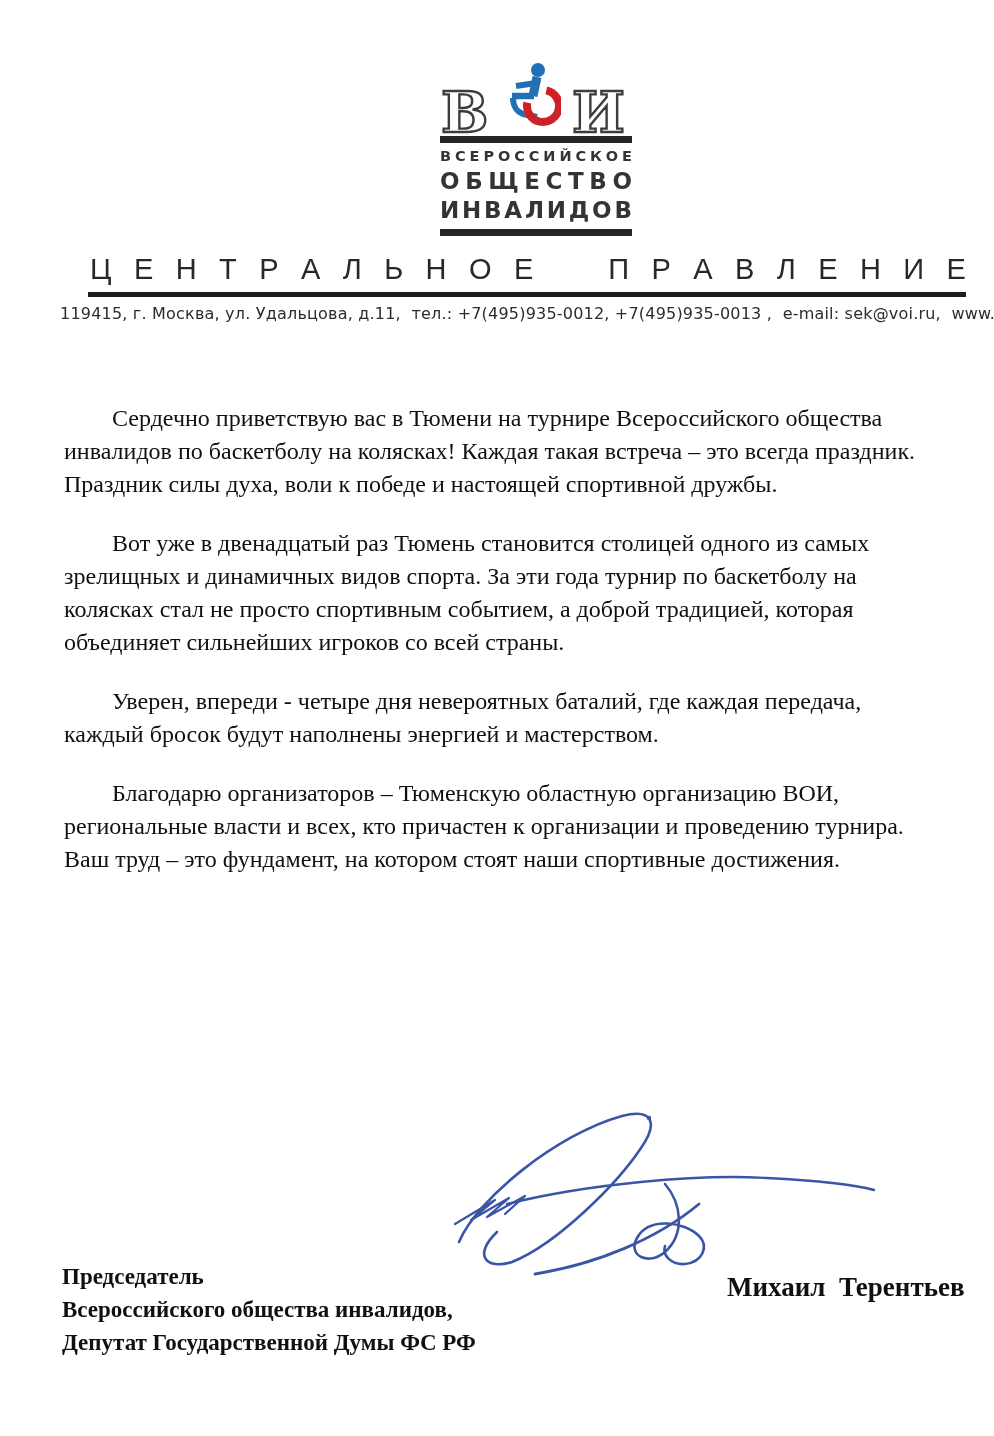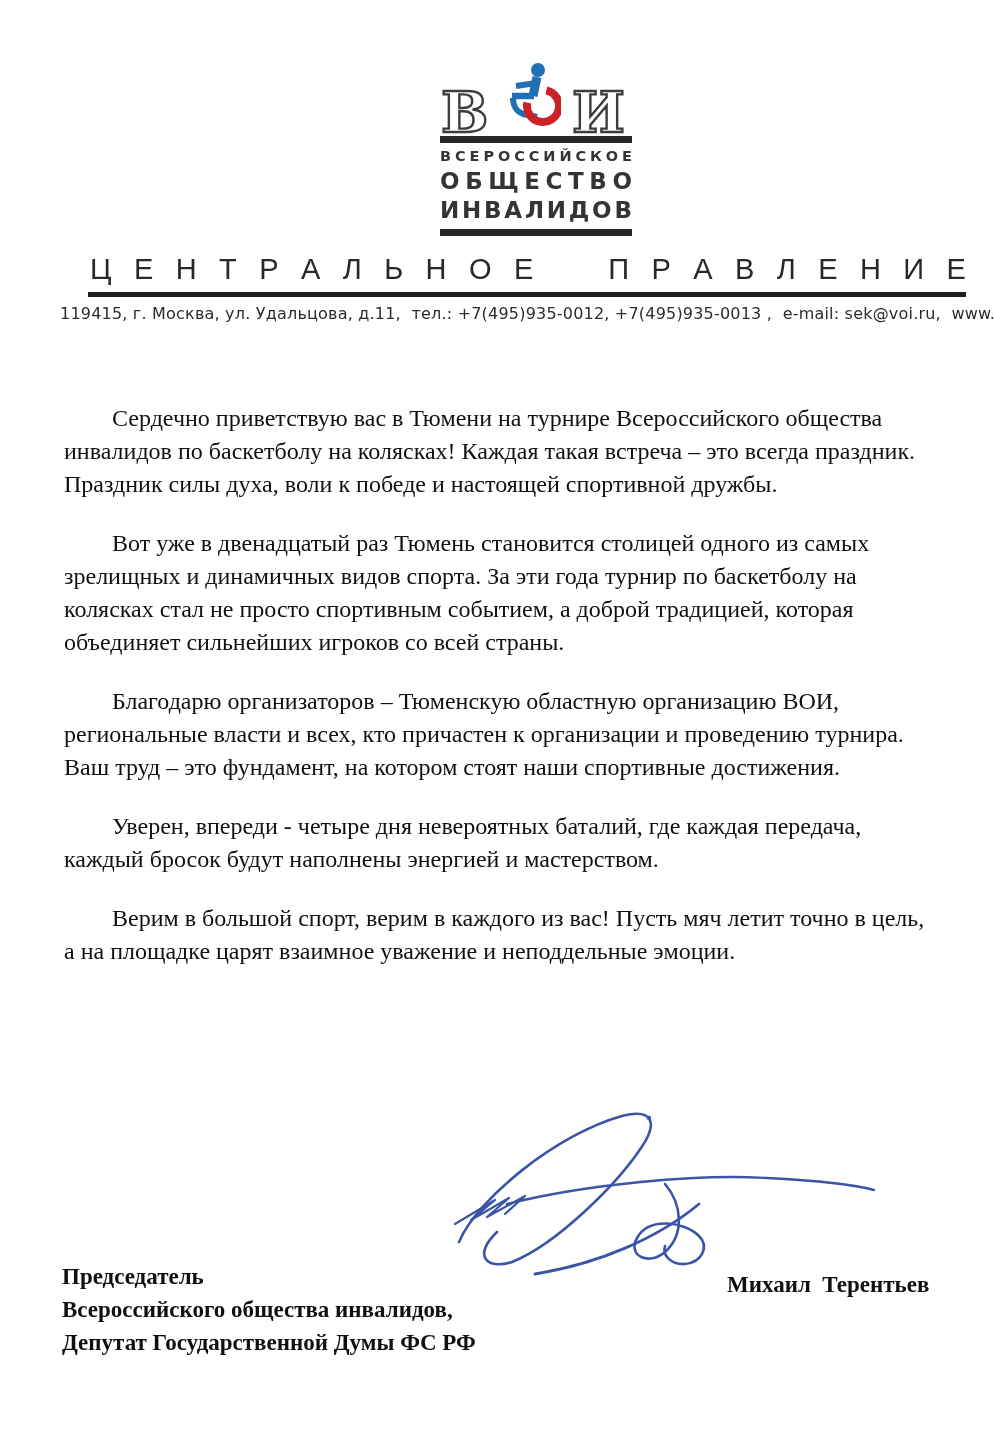--- a/index.html
+++ b/index.html
@@ -56,21 +56,21 @@
   .para:last-child{margin-bottom:0;}
 
   
   .signature-ink{position:absolute;left:437px;top:1104px;}
   .sign-block{
     position:absolute;left:62px;top:1260px;
     font-weight:bold;font-size:23px;line-height:33px;color:#101010;
   }
   .sign-name{
     position:absolute;left:727px;top:1272px;
-    font-weight:bold;font-size:23px;color:#101010;white-space:pre;
+    font-weight:bold;font-size:27px;color:#101010;white-space:pre;
   }
 
   [data-spread]{display:flex;justify-content:space-between;}
 </style>
 </head>
 <body>
 
 <div class="page">
 
   <div class="logo">
@@ -152,23 +152,22 @@
       <span>Н</span>
       <span>И</span>
       <span>Е</span>
     </div>
   <div class="header-rule"></div>
   <div class="address">119415, г. Москва, ул. Удальцова, д.11,  тел.: +7(495)935-0012, +7(495)935-0013 ,  e-mail: sek@voi.ru,  www.voi.ru</div>
 
   <main class="letter-body">
     <p class="para">Сердечно приветствую вас в Тюмени на турнире Всероссийского общества инвалидов по баскетболу на колясках! Каждая такая встреча – это всегда праздник. Праздник силы духа, воли к победе и настоящей спортивной дружбы.</p>
     <p class="para">Вот уже в двенадцатый раз Тюмень становится столицей одного из самых зрелищных и динамичных видов спорта. За эти года турнир по баскетболу на колясках стал не просто спортивным событием, а доброй традицией, которая объединяет сильнейших игроков со всей страны.</p>
+    <p class="para">Уверен, впереди - четыре дня невероятных баталий, где каждая передача, каждый бросок будут наполнены энергией и мастерством.</p>
     <p class="para">Благодарю организаторов – Тюменскую областную организацию ВОИ, региональные власти и всех, кто причастен к организации и проведению турнира. Ваш труд – это фундамент, на котором стоят наши спортивные достижения.</p>
-    <p class="para">Уверен, впереди - четыре дня невероятных баталий, где каждая передача, каждый бросок будут наполнены энергией и мастерством.</p>
-    <p class="para">Верим в большой спорт, верим в каждого из вас! Пусть мяч летит точно в цель, а на площадке царят взаимное уважение и неподдельные эмоции.</p>
   </main>
 
   <svg class="signature-ink" width="460" height="185" viewBox="0 0 460 185" fill="none" stroke-linecap="round" stroke-linejoin="round">
     <path d="M 22,138 C 40,95 120,30 185,12 C 215,4 222,18 204,44 C 180,80 120,140 75,158 C 50,166 35,152 60,128" stroke-width="2.6" stroke="#3b55a6"></path>
     <circle cx="212" cy="14" r="2.2" stroke="none" fill="#3b55a6"></circle>
     <path d="M 18,120 L 58,96 L 34,116 L 72,94 L 50,113 L 88,92 L 68,110" stroke-width="2.2" stroke="#3b55a6"></path>
     <path d="M 70,100 C 150,80 260,70 330,74 C 370,76 415,80 437,86" stroke-width="2.4" stroke="#3b55a6"></path>
     <path d="M 228,80 C 245,100 248,130 228,148 C 212,162 190,152 200,134 C 212,112 248,118 262,132 C 272,142 266,158 248,160 C 235,161 225,152 228,142" stroke-width="2.6" stroke="#3b55a6"></path>
     <path d="M 262,100 C 220,135 160,160 98,170" stroke-width="2.8" stroke="#3b55a6"></path>
   </svg>

